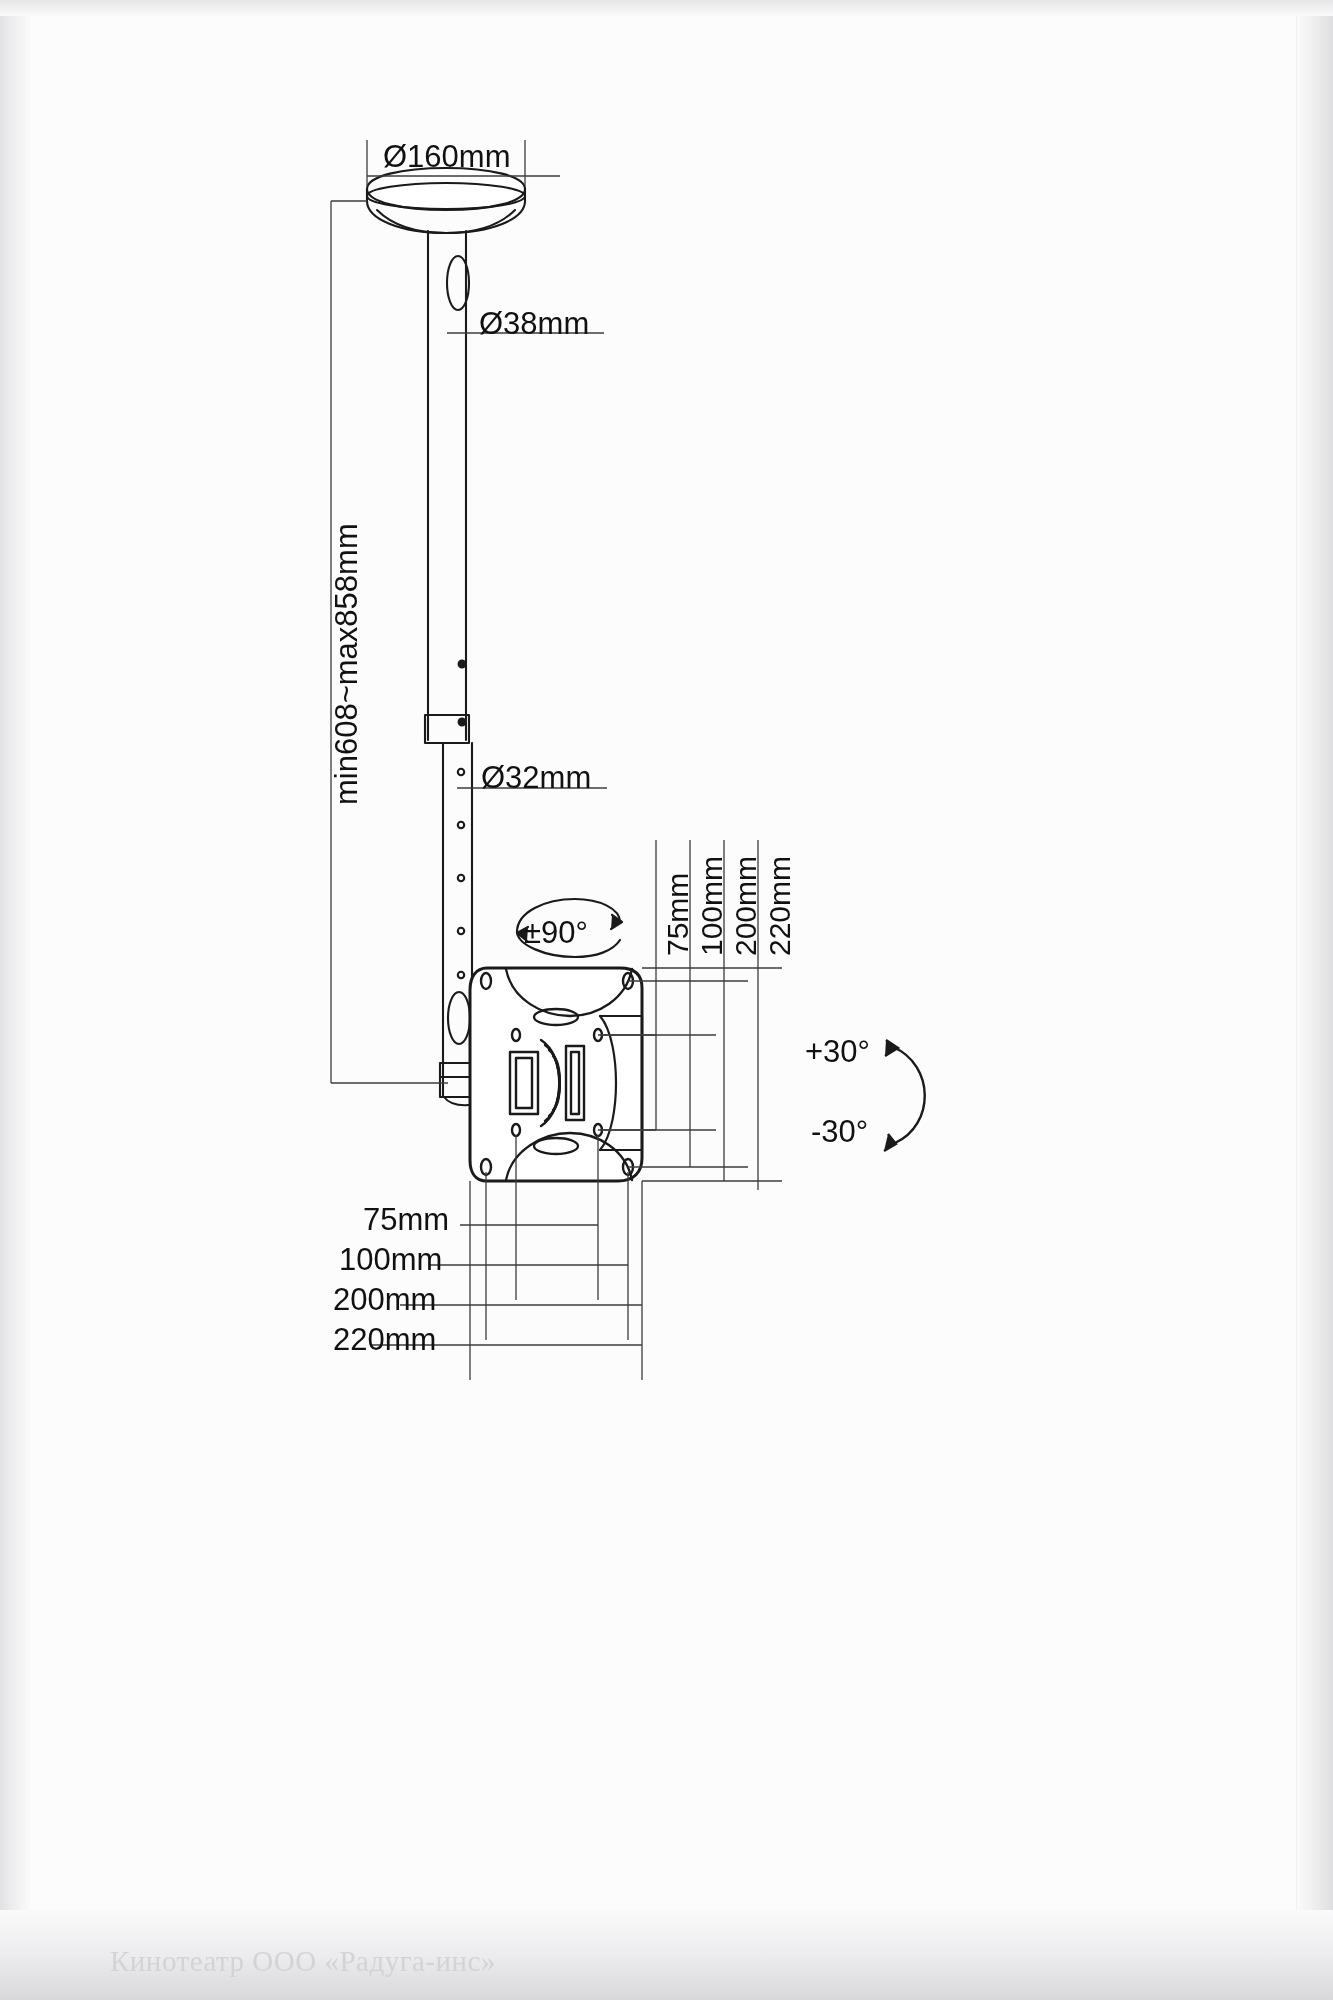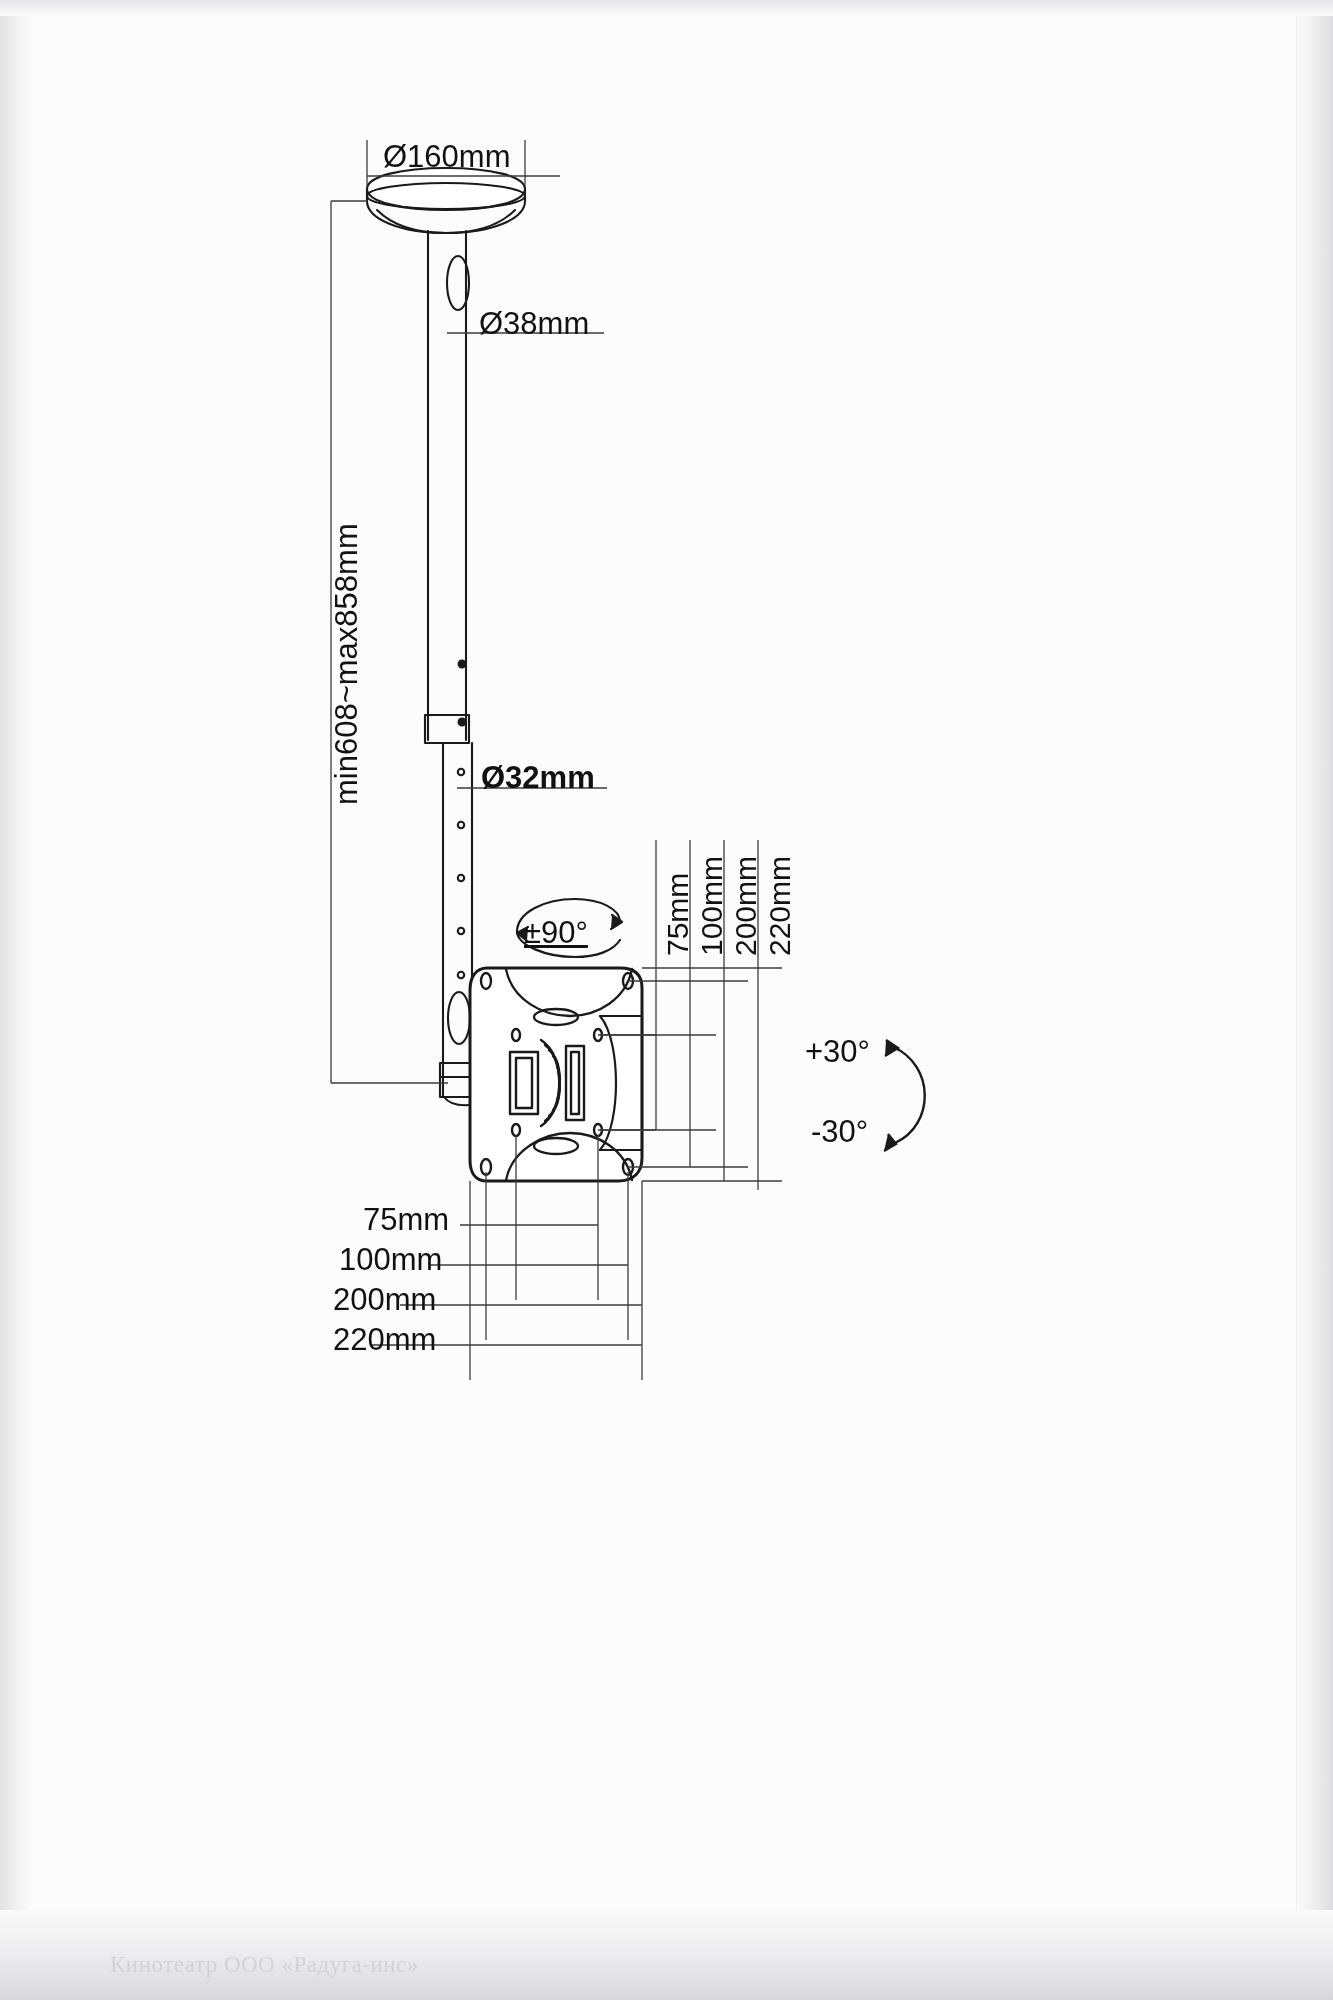--- a/index.html
+++ b/index.html
@@ -52,21 +52,21 @@
   }
   .lbl.big{font-size:31px;}
   .lbl.mid{font-size:30px;}
   .rot{
     transform-origin:0 0;
     transform:rotate(-90deg);
   }
   .footer{
     position:absolute;
     left:110px;bottom:22px;
-    font-size:23px;
+    font-size:29px;
     color:#d3d3d5;
     font-family:"Liberation Serif", serif;
     letter-spacing:.5px;
   }
 </style>
 </head>
 <body>
 
 <div id="page">
 
@@ -247,25 +247,25 @@
       <path d="M893,1047 C935,1065 935,1125 895,1143"></path>
       <path d="M886,1040 L898,1048 L885,1056" fill="#1a1a1a"></path>
       <path d="M888,1134 L896,1144 L884,1151" fill="#1a1a1a"></path>
     </g>
   </svg>
 
   <div class="lbl big" style="left:383px;top:141px;">Ø160mm</div>
 
   <div class="lbl big" style="left:479px;top:308px;">Ø38mm</div>
 
-  <div class="lbl big" style="left:481px;top:762px;font-weight:bold;">Ø32mm</div>
+  <div class="lbl big" style="left:481px;top:762px;">Ø32mm</div>
 
   <div class="lbl big rot" style="left:331px;top:805px;">min608~max858mm</div>
 
-  <div class="lbl big" style="left:524px;top:917px;text-decoration:underline;">±90°</div>
+  <div class="lbl big" style="left:524px;top:917px;">±90°</div>
 
   <div class="lbl mid rot" style="left:663px;top:956px;">75mm</div>
   <div class="lbl mid rot" style="left:697px;top:956px;">100mm</div>
   <div class="lbl mid rot" style="left:731px;top:956px;">200mm</div>
   <div class="lbl mid rot" style="left:765px;top:956px;">220mm</div>
 
   <div class="lbl big" style="left:805px;top:1036px;">+30°</div>
   <div class="lbl big" style="left:811px;top:1116px;">-30°</div>
 
   <div class="lbl big" style="left:363px;top:1204px;">75mm</div>

